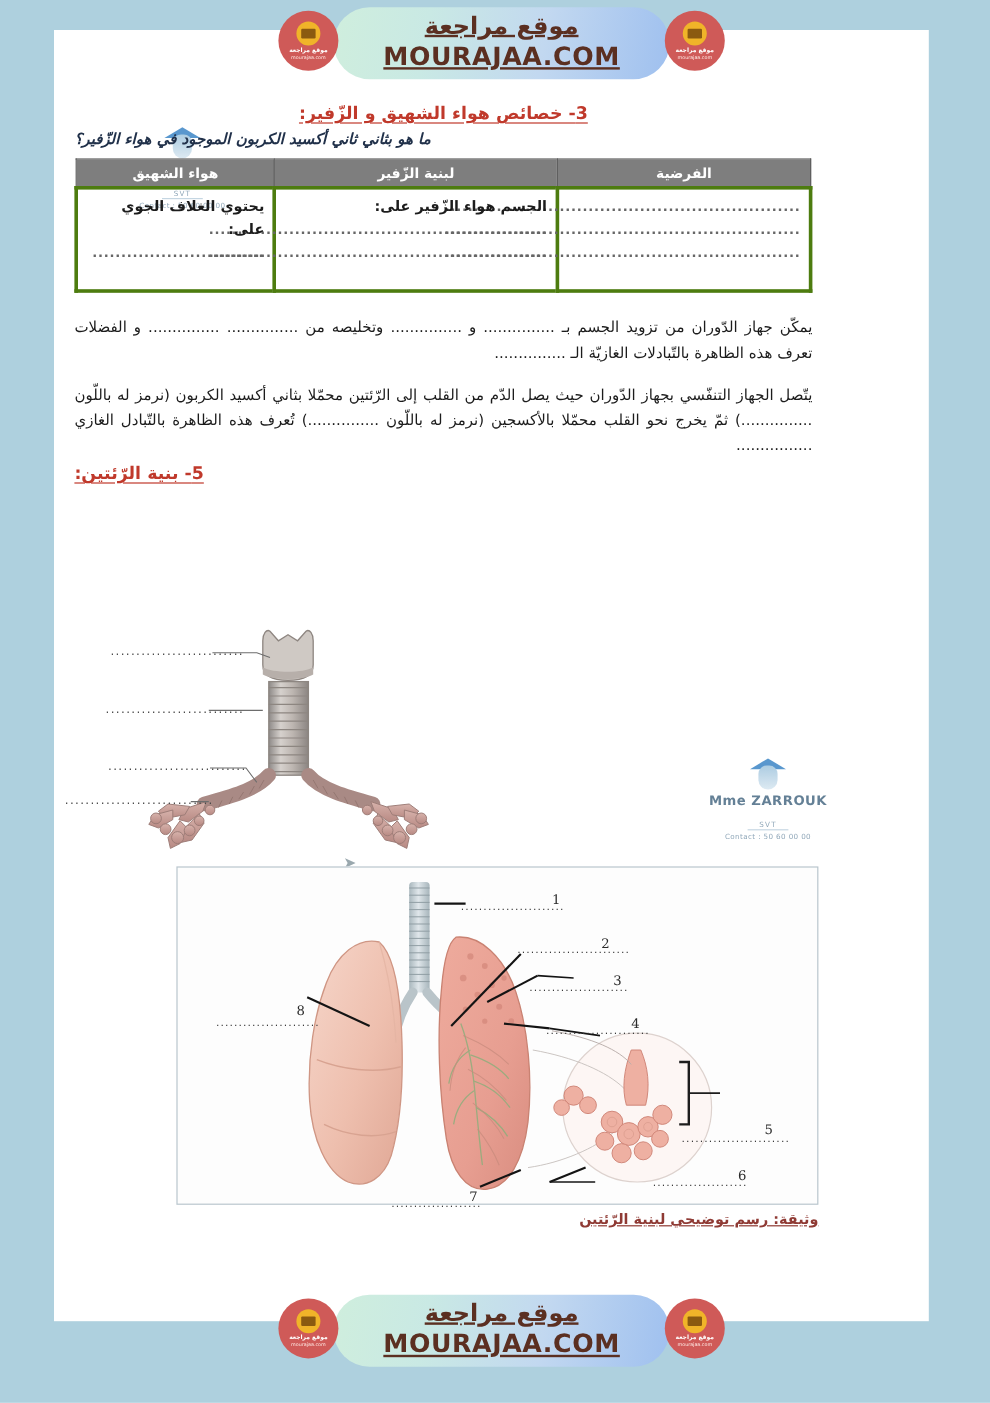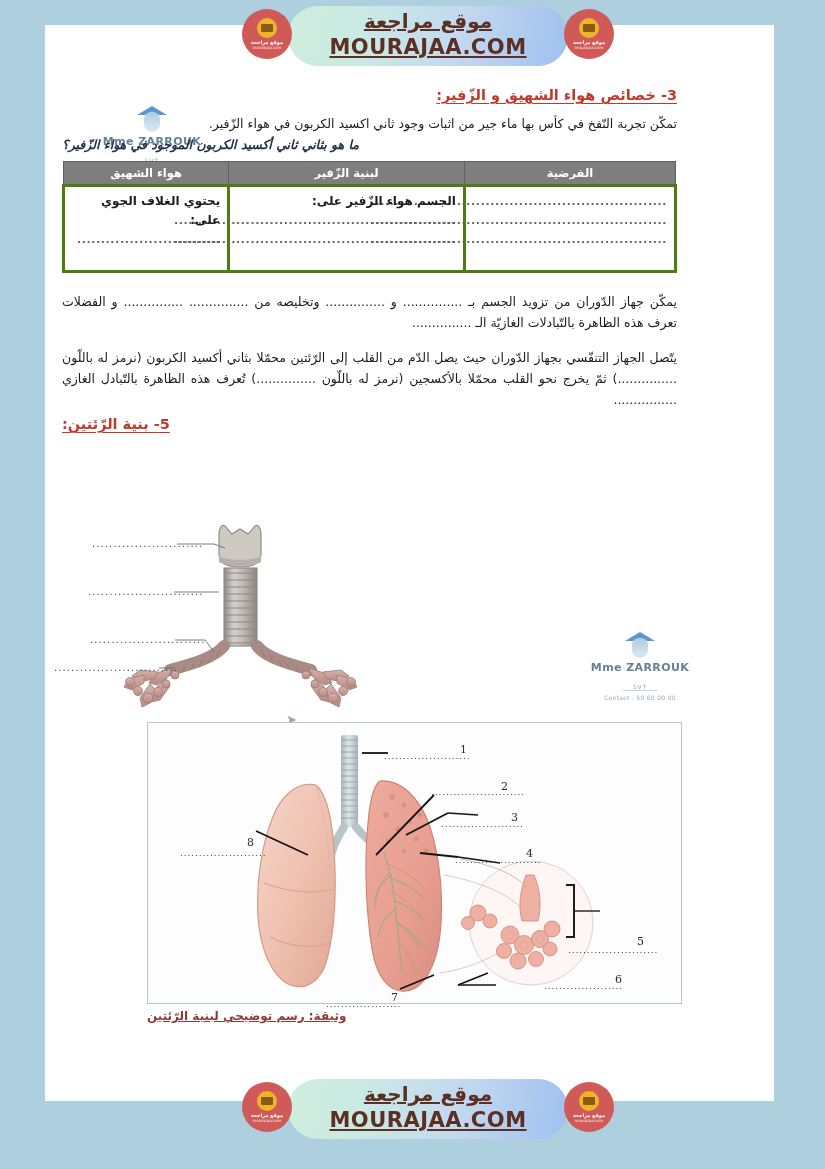--- a/index.html
+++ b/index.html
@@ -17,21 +17,21 @@
   #page-sheet {
     position: absolute;
     left: 45px; top: 25px;
     width: 729px; height: 1076px;
     background: #ffffff;
   }
 
   
   .banner {
     position: absolute;
-    left: 232px;
+    left: 222px;
     width: 392px; height: 72px;
   }
   #banner-top { top: 2px; }
   #banner-bottom { top: 1075px; }
   .banner-pill {
     position: absolute;
     left: 56px; top: 4px;
     width: 280px; height: 60px;
     border-radius: 30px;
     background: linear-gradient(100deg,#cfeedd 0%, #c9e9e4 28%, #c2d8f0 62%, #9fc0ef 100%);
@@ -128,21 +128,21 @@
   }
 
   h2.section {
     margin: 0;
     font-size: 14.5px;
     font-weight: 700;
     color: #c0392b;
     text-decoration: underline;
     text-underline-offset: 3px;
     letter-spacing: 0;
-    text-align: right;
+    text-align: center;
     line-height: 20px;
   }
 
   p.body-text {
     margin: 0;
     font-size: 12.5px;
     line-height: 21px;
     color: #1c1c1c;
     text-align: justify;
   }
@@ -206,21 +206,21 @@
   }
   .lbl-dots {
     position: absolute;
     font-size: 9px; color:#3a3a3a; letter-spacing: .9px;
     white-space: nowrap; direction: ltr;
   }
   #fig-caption {
     position: absolute;
     left: 147px; top: 1009px;
     width: 535px;
-    text-align: left;
+    text-align: right;
     font-size: 12px; font-weight: 700;
     color: #8f3a34;
     text-decoration: underline;
     direction: rtl;
   }
   .arrow-mark {
     position:absolute;
     font-size: 13px; color: #9aa8ae;
     direction: ltr;
   }
@@ -259,21 +259,20 @@
   </div>
   <div class="wm-name">Mme ZARROUK</div>
   <div class="wm-sub">SVT</div>
   <div class="wm-contact">Contact : 50 60 00 00</div>
 </div>
 
 <div id="content">
 
   <h2 class="section">3- خصائص هواء الشهيق و الزّفير:</h2>
 
-  <p class="body-text" style="margin-top:8px;">تمكّن تجربة النّفخ في كأس بها ماء جير من اثبات وجود ثاني اكسيد الكربون في هواء الزّفير.</p>
   <p class="body-text italic" style="text-align:left;">ما هو بثاني ثاني أكسيد الكربون الموجود في هواء الزّفير؟</p>
 
   <table class="exp">
     <thead>
       <tr>
         <th style="width:34.5%;">الفرضية</th>
         <th style="width:38.5%;">لبنية الزّفير</th>
         <th style="width:27%;">هواء الشهيق</th>
       </tr>
     </thead>

